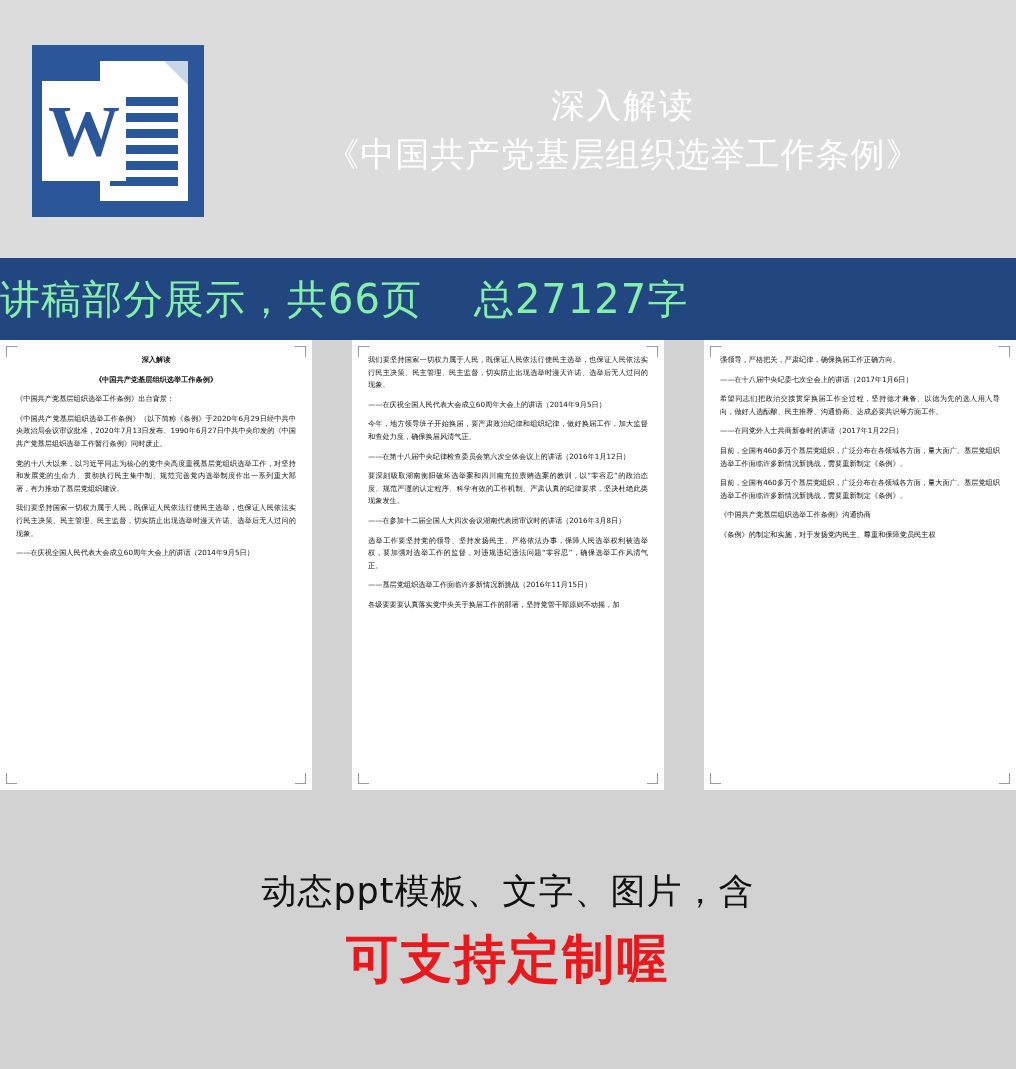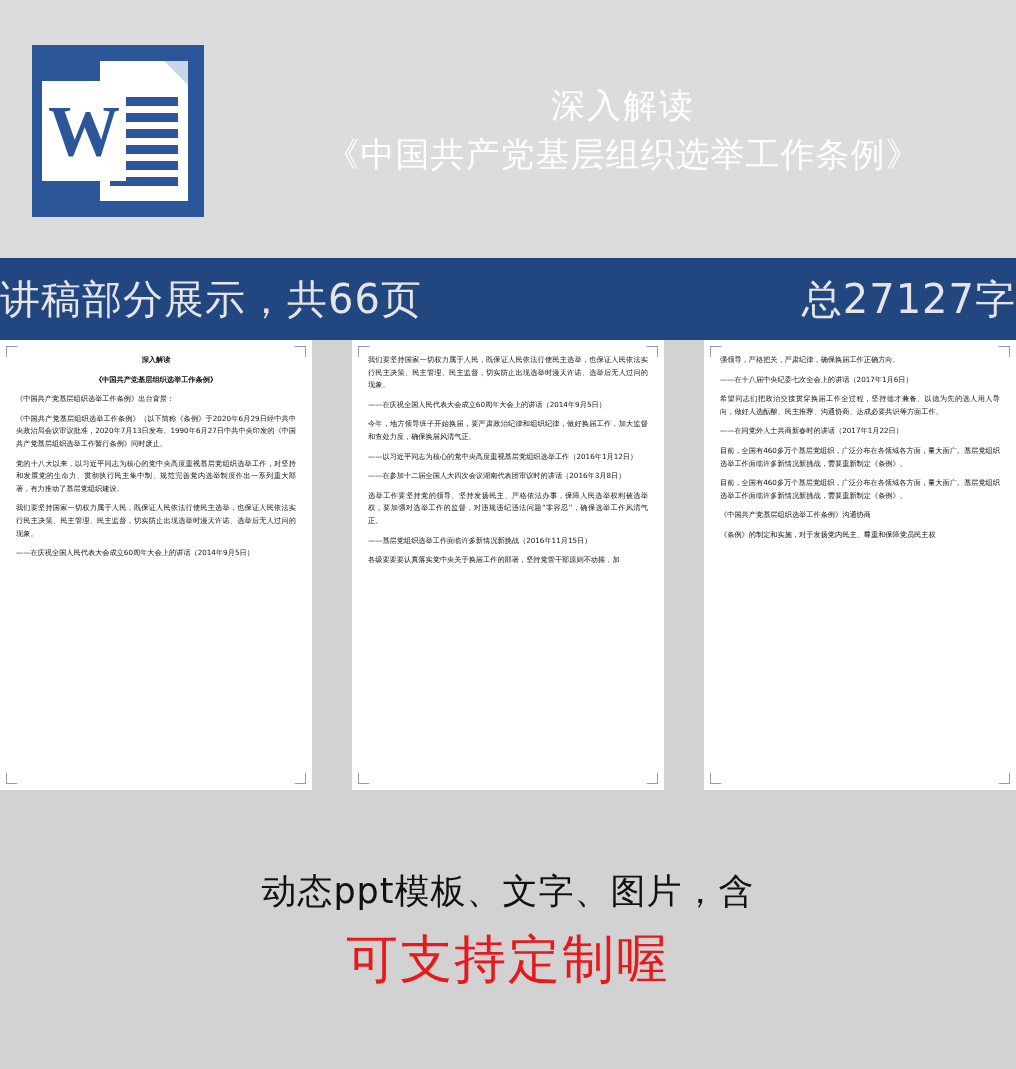--- a/index.html
+++ b/index.html
@@ -92,23 +92,23 @@
     line-height: 52px;
     letter-spacing: 1px;
   }
 
   
   .banner {
     height: 82px;
     background: #22467f;
     display: flex;
     align-items: center;
-    justify-content: space-between;
+    justify-content: flex-start;
     gap: 52px;
-    color: #e5e5e5;
+    color: #86efac;
   }
   .banner-text {
     font-size: 40px;
     letter-spacing: 1px;
     white-space: nowrap;
   }
 
   
   .docs {
     position: relative;
@@ -164,21 +164,21 @@
   .footer-line-1, .footer-line-2 {
     font-size: 35px;
     color: #111111;
     line-height: 52px;
     letter-spacing: 1px;
     white-space: nowrap;
   }
   .footer-line-3 {
     font-size: 52px;
     color: #e8181c;
-    font-weight: normal;
+    font-weight: bold;
     line-height: 72px;
     letter-spacing: 2px;
     margin-top: 6px;
     white-space: nowrap;
   }
 </style>
 </head>
 <body>
 
 <div class="page">
@@ -226,21 +226,22 @@
 
     <div class="doc mid">
       <div class="corner tl"></div>
       <div class="corner tr"></div>
       <div class="corner bl"></div>
       <div class="corner br"></div>
       <div class="doc-body">
         <p>我们要坚持国家一切权力属于人民，既保证人民依法行使民主选举，也保证人民依法实行民主决策、民主管理、民主监督，切实防止出现选举时漫天许诺、选举后无人过问的现象。</p>
         <p>——在庆祝全国人民代表大会成立60周年大会上的讲话（2014年9月5日）</p>
         <p>今年，地方领导班子开始换届，要严肃政治纪律和组织纪律，做好换届工作，加大监督和查处力度，确保换届风清气正。</p>
-        <p>——以习近平同志为核心的党中央高度重视基层党组织选举工作（2016年1月12日）</p>
+        <p>——在第十八届中央纪律检查委员会第六次全体会议上的讲话（2016年1月12日）</p>
+        <p>要深刻吸取湖南衡阳破坏选举案和四川南充拉票贿选案的教训，以“零容忍”的政治态度、规范严谨的认定程序、科学有效的工作机制、严肃认真的纪律要求，坚决杜绝此类现象发生。</p>
         <p>——在参加十二届全国人大四次会议湖南代表团审议时的讲话（2016年3月8日）</p>
         <p>选举工作要坚持党的领导、坚持发扬民主、严格依法办事，保障人民选举权利被选举权，要加强对选举工作的监督，对违规违纪违法问题“零容忍”，确保选举工作风清气正。</p>
         <p>——基层党组织选举工作面临许多新情况新挑战（2016年11月15日）</p>
         <p>各级要要要认真落实党中央关于换届工作的部署，坚持党管干部原则不动摇，加</p>
       </div>
     </div>
 
     <div class="doc">
       <div class="corner tl"></div>
       <div class="corner tr"></div>

